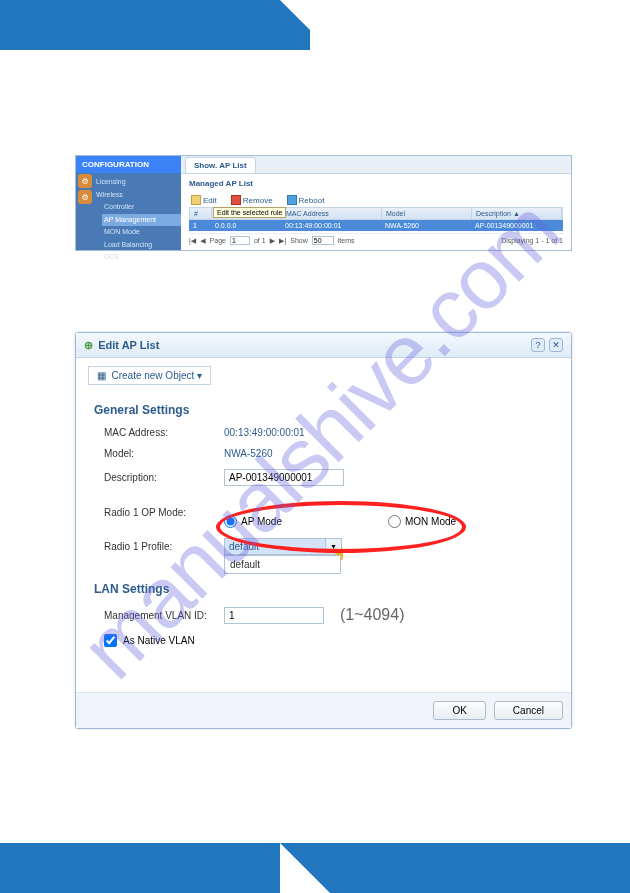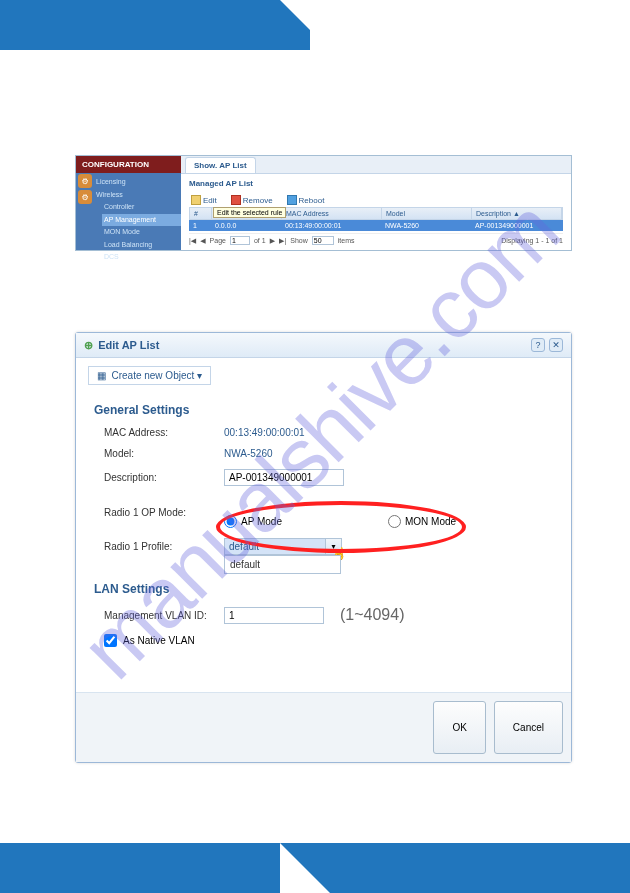--- a/index.html
+++ b/index.html
@@ -11,21 +11,21 @@
 
     .bottom-banner { position: absolute; bottom: 0; left: -10px; width: 650px; height: 50px; background: #2176bd; }
     .bottom-diag { position: absolute; bottom: 0; left: 280px; width: 0; height: 0; border-bottom: 50px solid #fff; border-right: 50px solid transparent; }
     .bottom-diag-fill { position: absolute; bottom: 0; left: 0; width: 290px; height: 50px; background: #fff; }
 
     .watermark { position: absolute; top: 140px; left: 20px; width: 600px; height: 600px; font-size: 85px; color: rgba(100, 100, 220, 0.35); font-weight: 400; transform: rotate(-45deg); transform-origin: center; display: flex; align-items: center; justify-content: center; pointer-events: none; z-index: 50; letter-spacing: -2px; }
 
     
     .screenshot1 { position: absolute; top: 155px; left: 75px; width: 497px; height: 96px; border: 1px solid #a4bed4; background: #fff; display: flex; }
     .nav-pane { width: 105px; background: #4a7ab6; color: #fff; font-size: 7px; position: relative; }
-    .nav-title { background: #7f1d1d; padding: 4px 6px; font-size: 8px; font-weight: bold; }
+    .nav-title { background: #3b82f6; padding: 4px 6px; font-size: 8px; font-weight: bold; }
     .nav-icons { position: absolute; left: 2px; top: 18px; width: 14px; }
     .nav-icon { width: 14px; height: 14px; background: #d88c3a; border-radius: 3px; margin-bottom: 2px; display: flex; align-items: center; justify-content: center; font-size: 8px; }
     .nav-tree { margin-left: 18px; padding-top: 3px; line-height: 1.5; }
     .nav-item { padding: 1px 2px; color: #cde3f7; }
     .nav-item.active { background: #7babe0; color: #fff; }
     .content-pane { flex: 1; background: #fff; }
     .tab-bar { height: 18px; background: #e8eff7; border-bottom: 1px solid #c4d5e8; display: flex; align-items: flex-end; padding-left: 4px; }
     .tab-active { padding: 3px 8px; background: #fff; border: 1px solid #c4d5e8; border-bottom: none; color: #2c5b8e; font-size: 8px; font-weight: bold; border-radius: 3px 3px 0 0; }
     .section-title { color: #2c5b8e; font-weight: bold; font-size: 8px; padding: 5px 8px; }
     .toolbar { display: flex; gap: 14px; padding: 2px 10px; align-items: center; position: relative; }
@@ -60,21 +60,21 @@
     .radio-item { display: flex; align-items: center; gap: 4px; }
     .combo { display: inline-flex; border: 1px solid #b0c4d8; }
     .combo-input { border: none; padding: 2px 4px; width: 100px; font-size: 10px; background: #d4e3f7; color: #2c5b8e; }
     .combo-btn { width: 16px; background: linear-gradient(#f0f5fa, #d8e6f4); border-left: 1px solid #b0c4d8; display: flex; align-items: center; justify-content: center; font-size: 8px; cursor: pointer; position: relative; }
     .cursor-hand { position: absolute; top: 8px; left: 6px; font-size: 12px; }
     .combo-dropdown { position: absolute; border: 1px solid #b0c4d8; background: #fff; width: 117px; font-size: 10px; padding: 3px 5px; color: #333; }
     .highlight-ring { position: absolute; border: 4px solid #ff2020; border-radius: 50%/50%; pointer-events: none; }
     .vlan-hint { color: #666; font-size: 16px; margin-left: 16px; }
     .checkbox-row { display: flex; align-items: center; gap: 6px; padding: 5px 28px; font-size: 10px; }
     .dialog-buttons { background: #f0f4f8; border-top: 1px solid #d8e4f0; padding: 8px; display: flex; justify-content: flex-end; gap: 8px; }
-    .dlg-btn { padding: 20px 18px; border: 1px solid #a8bcce; border-radius: 3px; background: linear-gradient(#fdfdfd, #e8eef4); font-size: 10px; cursor: pointer; }
+    .dlg-btn { padding: 3px 18px; border: 1px solid #a8bcce; border-radius: 3px; background: linear-gradient(#fdfdfd, #e8eef4); font-size: 10px; cursor: pointer; }
   </style>
 </head>
 <body>
 
 <div class="top-banner"></div>
 <div class="top-diag-fill"></div>
 <div class="top-diag"></div>
 
 <div class="watermark">manualshive.com</div>
 

